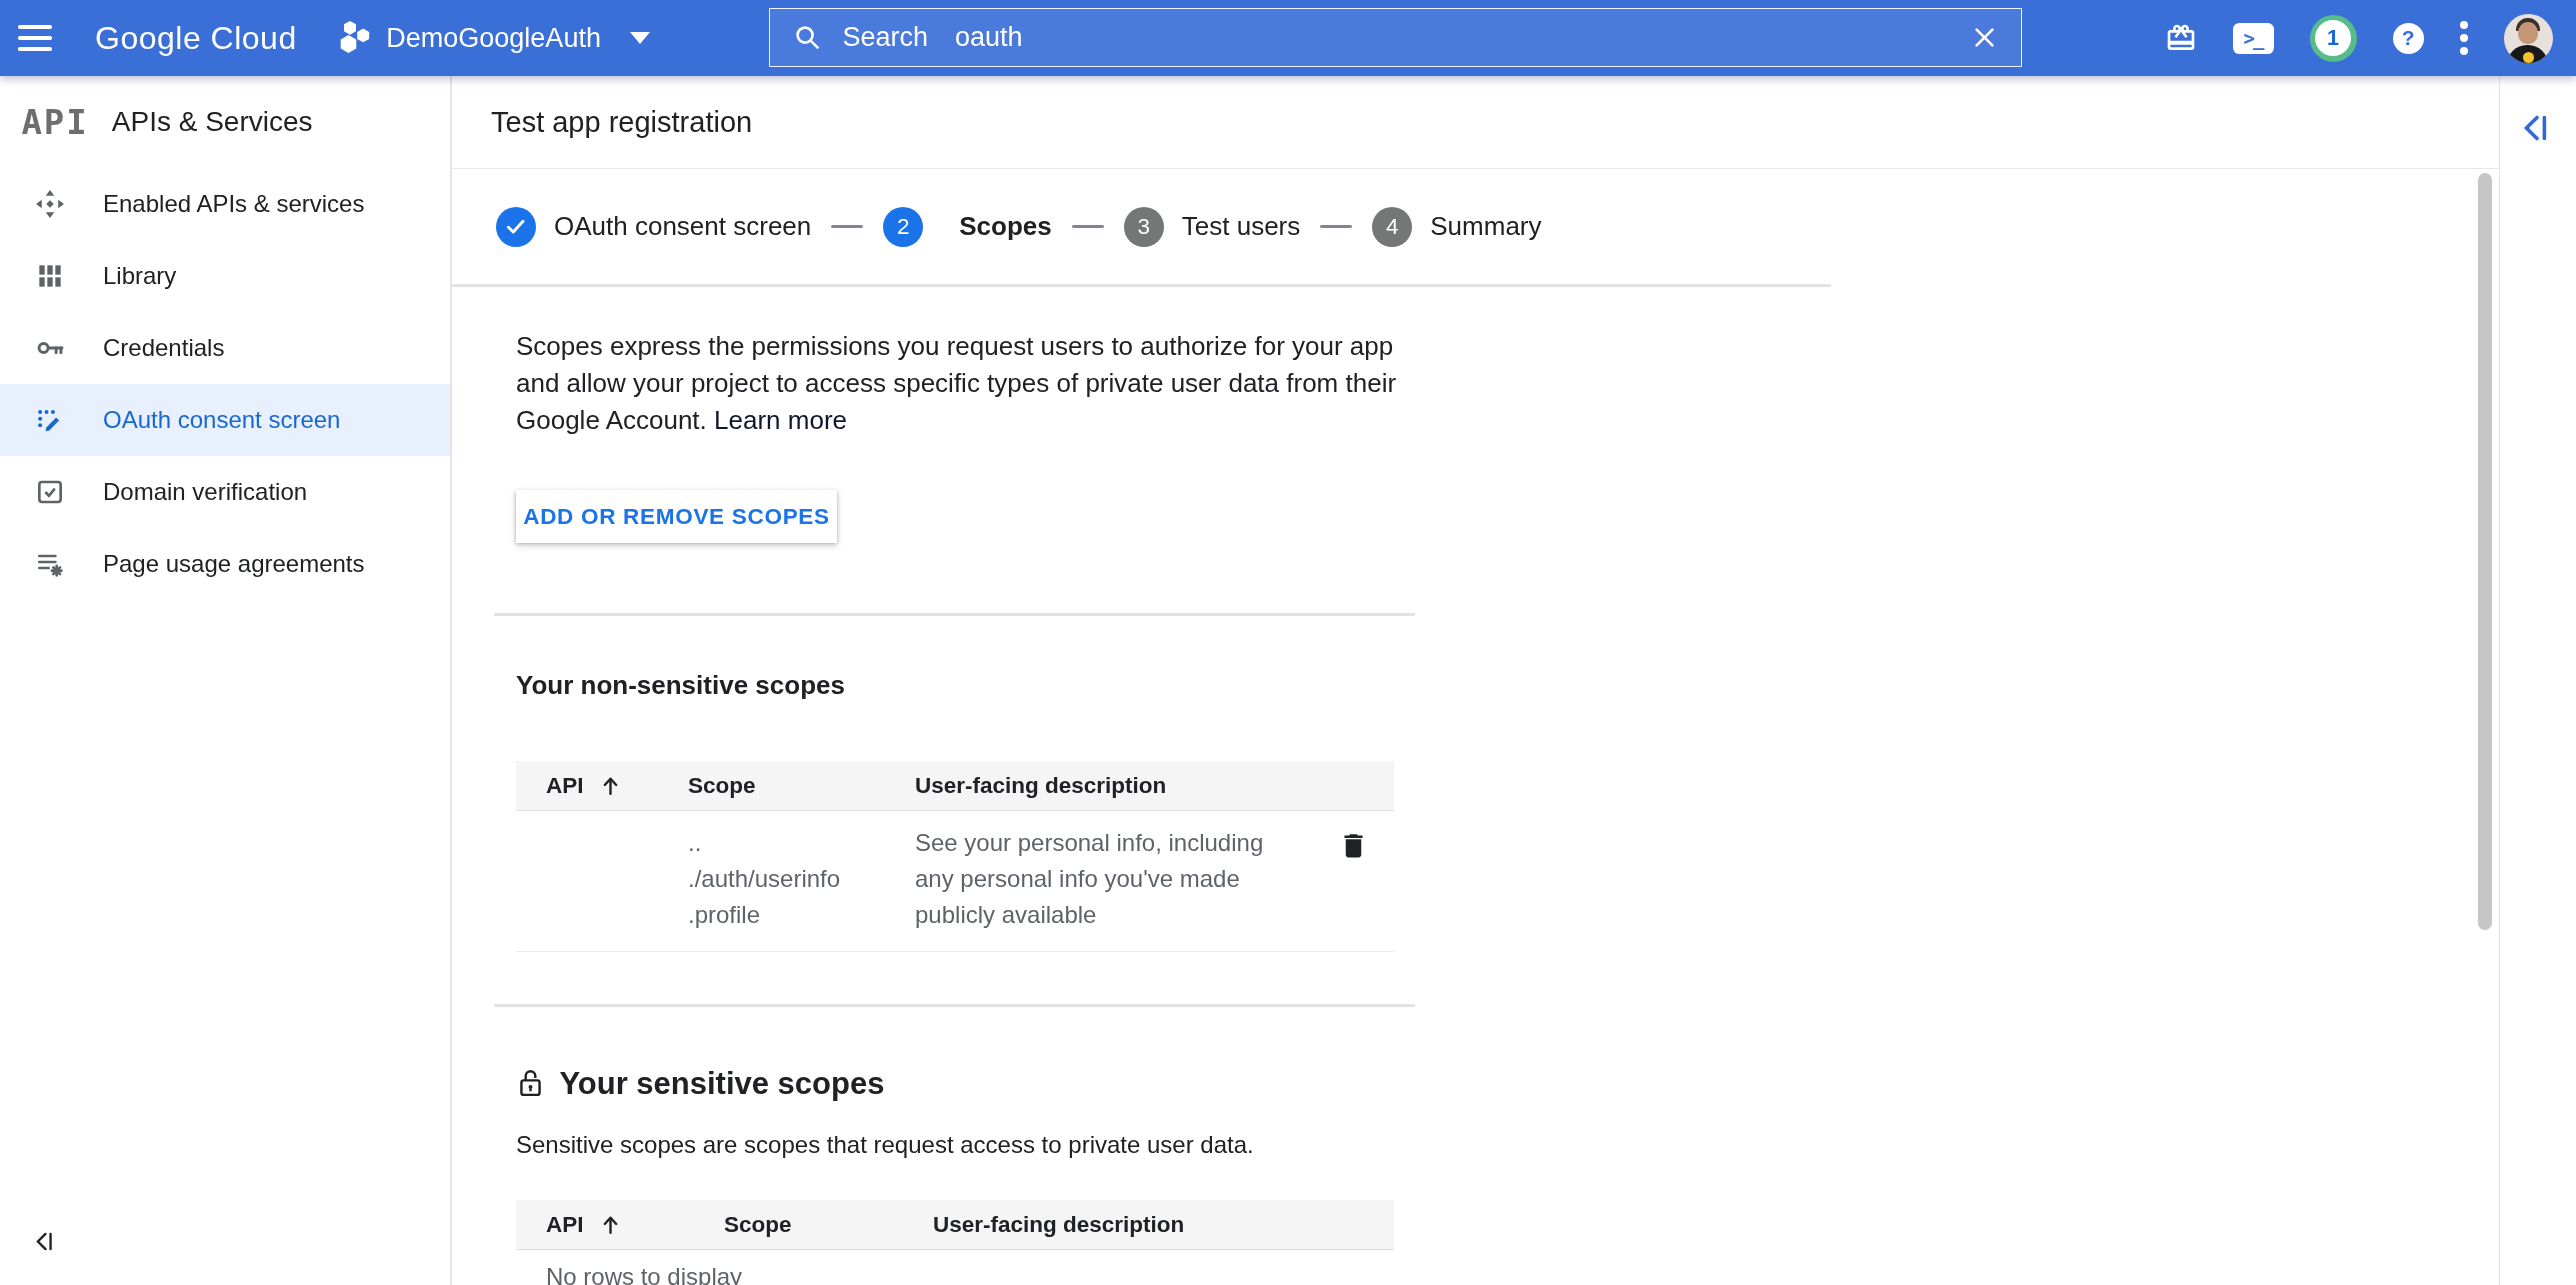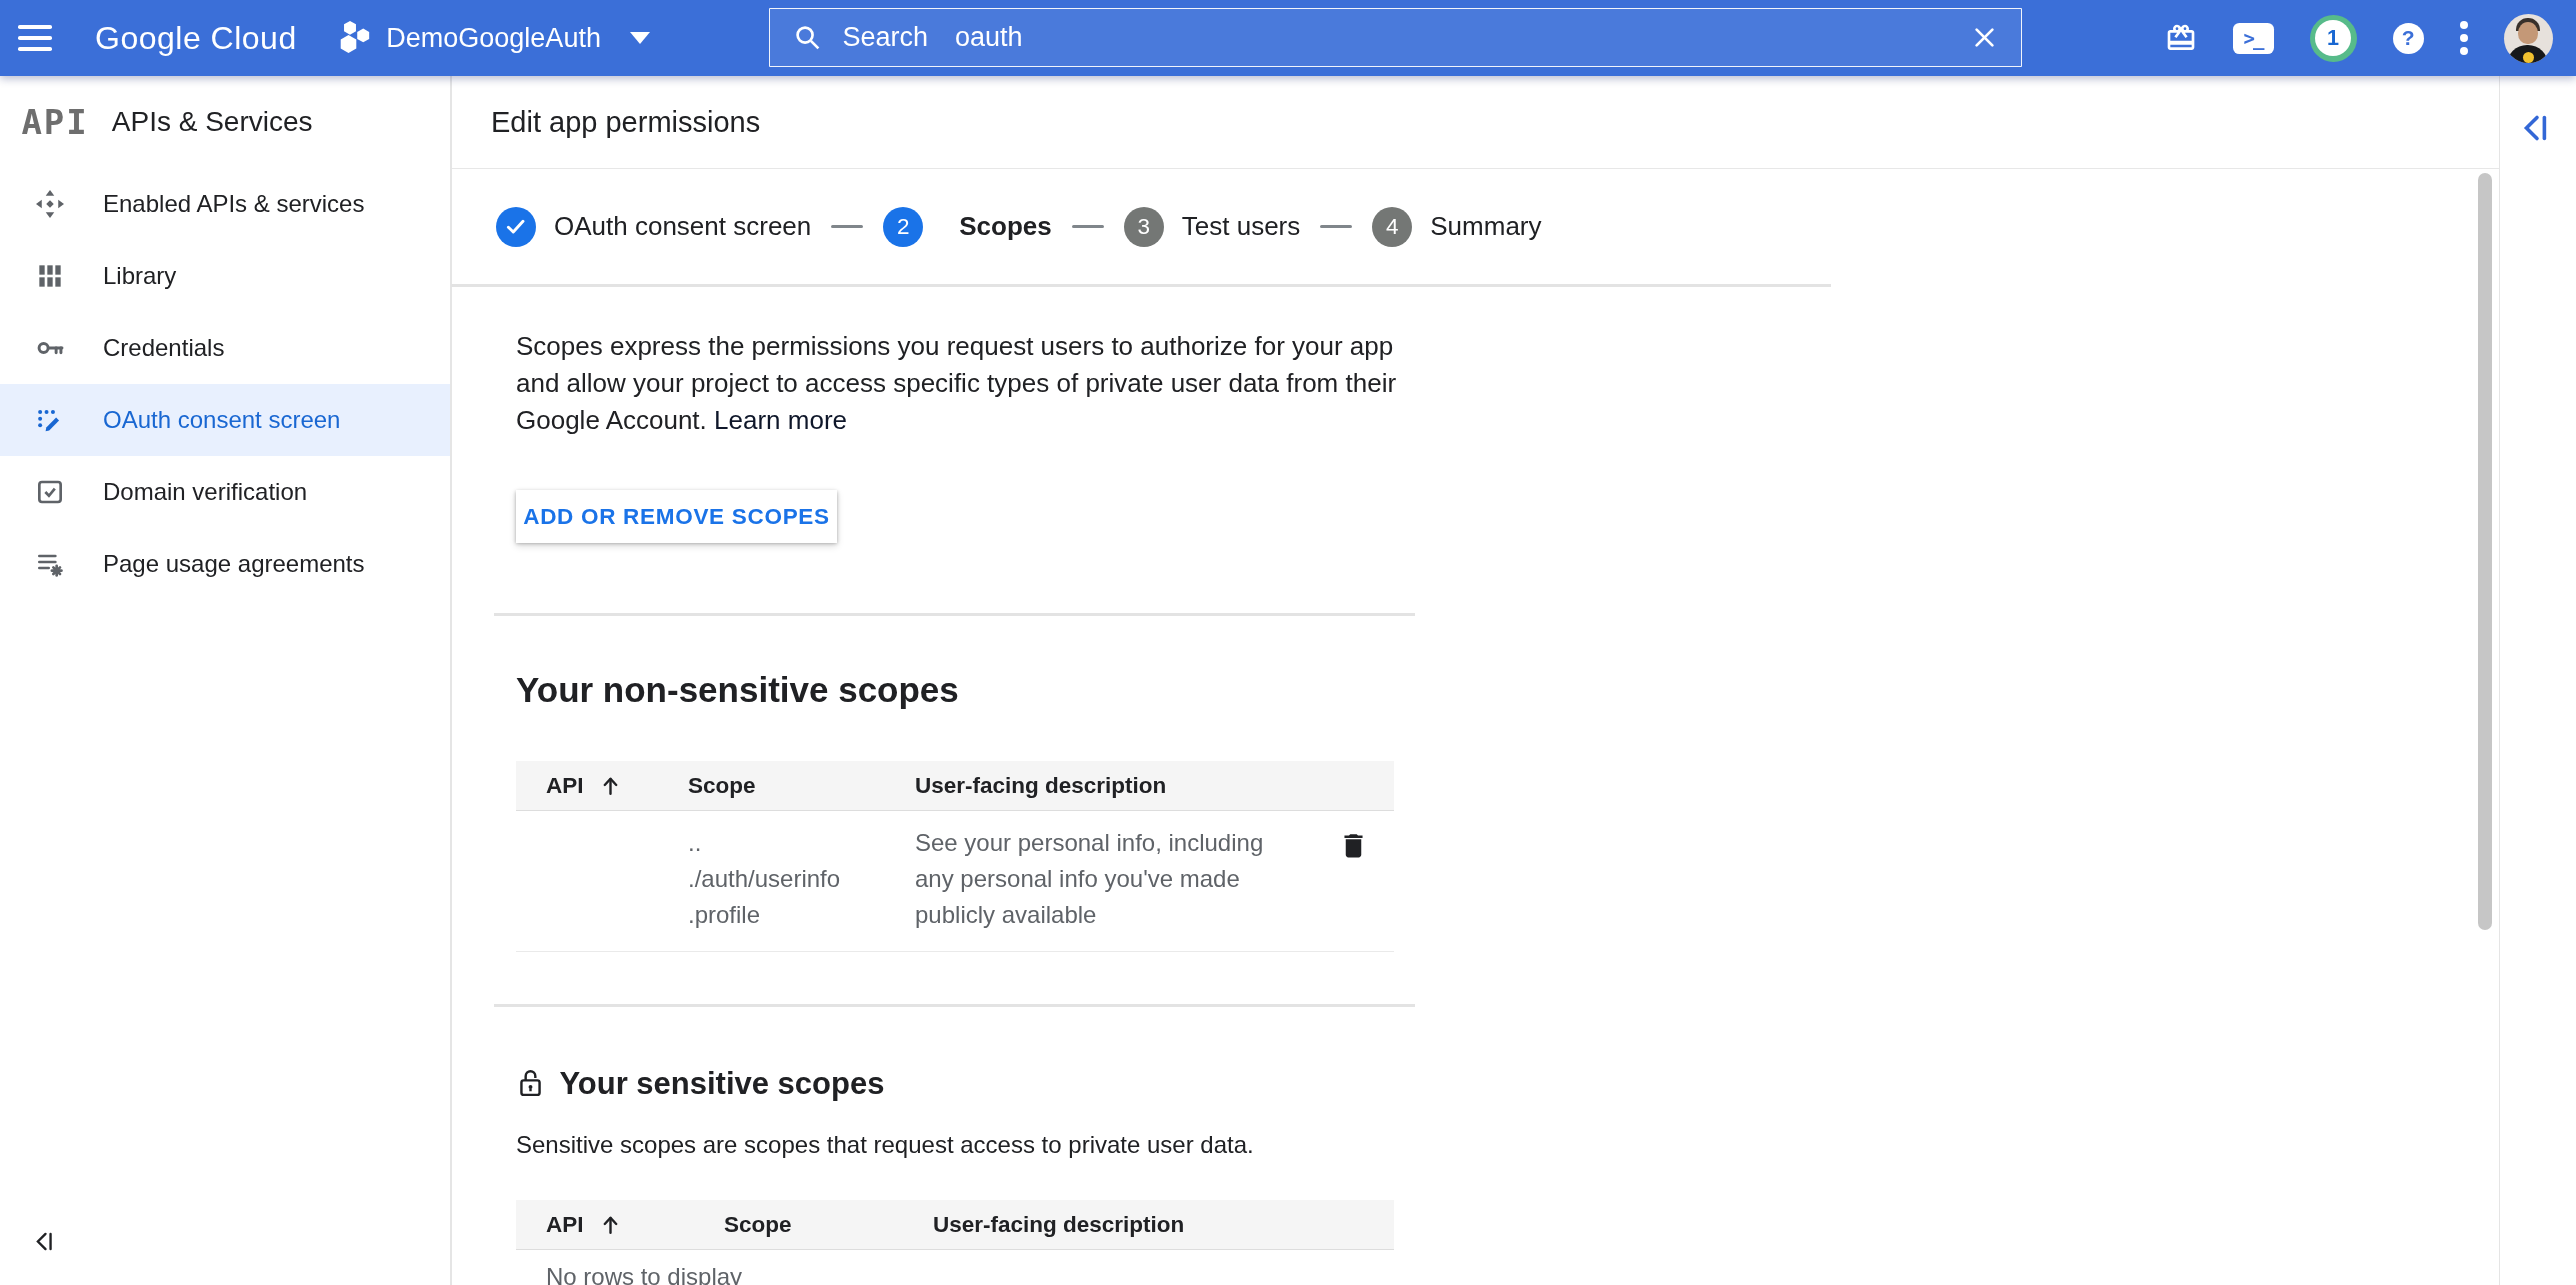--- a/index.html
+++ b/index.html
@@ -84,21 +84,21 @@
   .intro { position:absolute; left:516px; top:328px; width:896px; font-size:26px; line-height:37px; color:#202124; }
   .learn-more { color:#0f172a; text-underline-offset:5.4px; cursor:pointer; }
 
   .add-btn { position:absolute; left:516px; top:490px; width:321px; height:53px; background:#fff; border:none; border-radius:0;
     box-shadow:0 0.9px 3.6px rgba(0,0,0,0.28), 0 2.7px 7.2px rgba(0,0,0,0.14);
     color:#1A73E8; font-family:"Liberation Sans", sans-serif; font-size:22.5px; font-weight:bold; letter-spacing:0.7px; cursor:pointer; }
 
   .hr1 { position:absolute; left:494px; top:613px; width:921px; height:2.7px; background:#E3E3E3; }
   .hr2 { position:absolute; left:494px; top:1004px; width:921px; height:2.7px; background:#E3E3E3; }
 
-  .h-nonsensitive { position:absolute; left:516px; top:670px; font-size:35px; font-weight:bold; color:#202124; }
+  .h-nonsensitive { position:absolute; left:516px; top:670px; font-size:26px; font-weight:bold; color:#202124; }
   .h-sensitive { position:absolute; left:516px; top:1066px; display:flex; align-items:center; gap:14.4px;
     font-size:31px; font-weight:bold; color:#202124; }
   .sensitive-sub { position:absolute; left:516px; top:1131px; font-size:24px; color:#202124; }
 
   .scopes-table { position:absolute; left:516px; width:878px; }
   .t1 { top:761px; }
   .t2 { top:1200px; }
   .thead { height:50px; background:#F5F5F5; border-bottom:1.8px solid #DDDDDD; display:grid; align-items:center; }
   .t1 .thead, .t1 .trow { grid-template-columns:172px 227px 1fr 81px; }
   .t2 .thead { grid-template-columns:208px 209px 1fr 81px; }
@@ -175,21 +175,21 @@
           <div class="head"></div>
           <div class="shirt"></div>
           <div class="logo-dot"></div>
       </div>
     </div>
   </div>
 
   <div class="subheader">
     <span class="api-logo">API</span>
     <span class="product-name">APIs &amp; Services</span>
-    <span class="page-title">Edit app permissions</span>
+    <span class="page-title">Test app registration</span>
   </div>
 
   <div class="sidebar">
     <div class="nav-item">
       <span class="ic">
         <svg width="32" height="32" viewBox="0 0 24 24" fill="currentColor">
           <polygon points="12,1.5 8.8,5.8 15.2,5.8"></polygon>
             <polygon points="12,22.5 8.8,18.2 15.2,18.2"></polygon>
           <polygon points="1.5,12 5.8,8.8 5.8,15.2"></polygon>
             <polygon points="22.5,12 18.2,8.8 18.2,15.2"></polygon>

